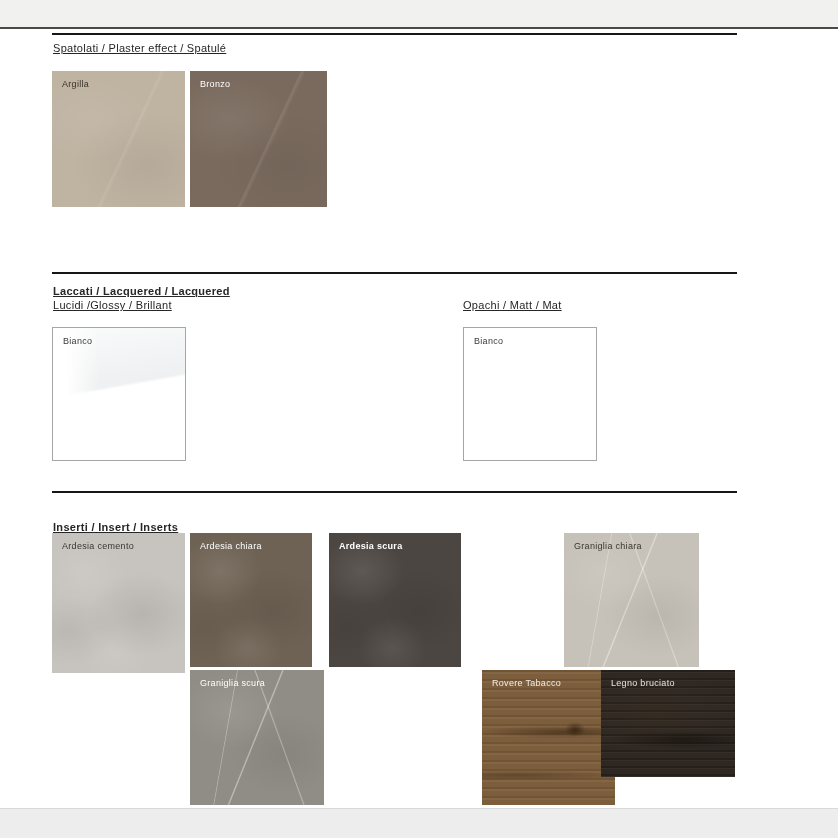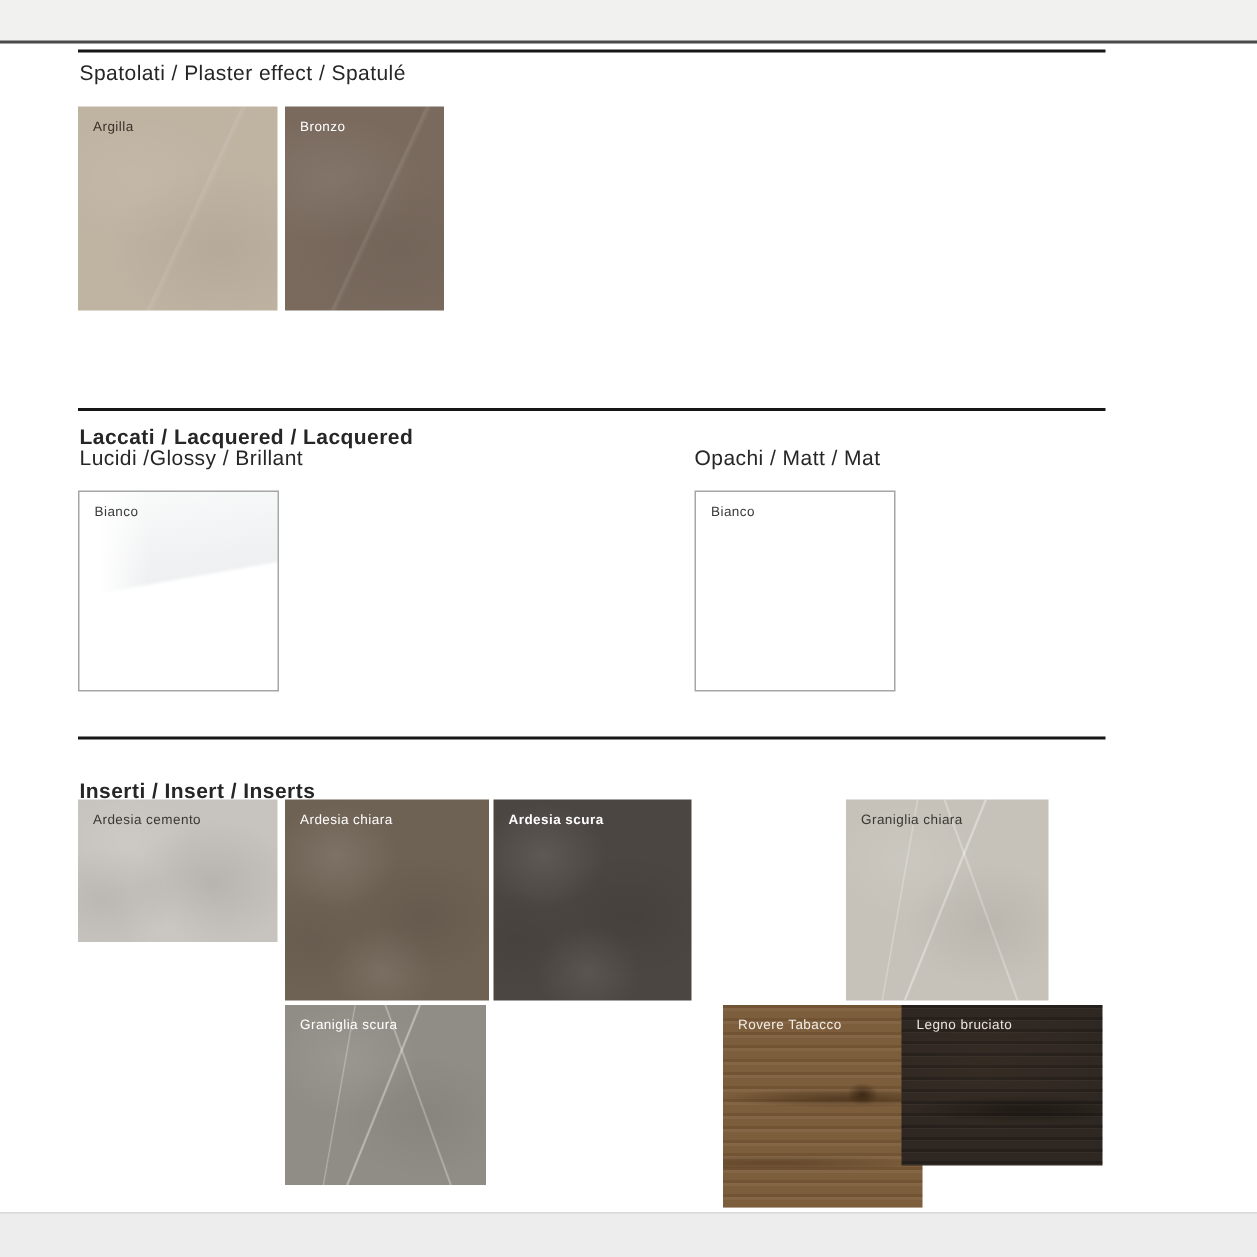--- a/index.html
+++ b/index.html
@@ -14,21 +14,21 @@
   
   .header-band{left:0;top:0;width:838px;height:29px;background:#f1f1f0;border-bottom:2px solid #4a4a4a;}
   
   .footer-band{left:0;top:808px;width:838px;height:30px;background:#ededed;border-top:1px solid #d9d9d9;}
 
   .rule{left:52px;width:685px;background:#161616;}
   .rule-1{top:33px;height:2px;}
   .rule-2{top:272px;height:1.5px;}
   .rule-3{top:491px;height:1.5px;}
 
-  .sec-title{left:53px;font-size:14px;line-height:13px;color:#262626;letter-spacing:.3px;white-space:nowrap;}
+  .sec-title{left:53px;font-size:11px;line-height:13px;color:#262626;letter-spacing:.3px;white-space:nowrap;text-decoration:underline;}
   .bold{font-weight:700;}
 
   .sw{position:absolute;box-sizing:border-box;overflow:hidden;}
   .sw-label{position:absolute;top:8px;left:10px;font-size:9px;letter-spacing:.3px;line-height:11px;white-space:nowrap;}
 
   .bordered{border:1px solid #a6a6a6;padding-left:42px;}
 
   
   .tex-spatolato{
     background-image:
@@ -75,53 +75,53 @@
 
 <div class="abs header-band"></div>
 <div class="abs footer-band"></div>
 
 <div class="abs rule rule-1"></div>
 <div class="abs sec-title" style="top:42px;">Spatolati / Plaster effect / Spatulé</div>
 
 <div class="sw tex-spatolato" style="left: 52px; top: 71px; width: 133px; height: 136px; background-color: rgb(191, 179, 162); color: rgb(57, 50, 42);">
   <span class="sw-label">Argilla</span>
 </div>
-<div class="sw tex-spatolato" style="left: 190px; top: 71px; width: 106px; height: 136px; background-color: rgb(122, 106, 94); color: rgb(255, 255, 255);">
+<div class="sw tex-spatolato" style="left: 190px; top: 71px; width: 137px; height: 136px; background-color: rgb(122, 106, 94); color: rgb(255, 255, 255);">
   <span class="sw-label">Bronzo</span>
 </div>
 
 <div class="abs rule rule-2"></div>
 <div class="abs sec-title bold" style="top:285px;">Laccati / Lacquered / Lacquered</div>
 <div class="abs sec-title" style="top:299px;">Lucidi /Glossy / Brillant</div>
 <div class="abs sec-title" style="left:463px;top:299px;">Opachi / Matt / Mat</div>
 
 <div class="sw bordered tex-gloss" style="left: 52px; top: 327px; width: 134px; height: 134px; background-color: rgb(255, 255, 255); color: rgb(58, 58, 58);">
   <span class="sw-label">Bianco</span>
 </div>
 <div class="sw bordered" style="left: 463px; top: 327px; width: 134px; height: 134px; background-color: rgb(255, 255, 255); color: rgb(58, 58, 58);">
   <span class="sw-label">Bianco</span>
 </div>
 
 <div class="abs rule rule-3"></div>
 <div class="abs sec-title bold" style="top:503px;margin-top:18px;">Inserti / Insert / Inserts</div>
 
-<div class="sw tex-stone" style="left: 52px; top: 533px; width: 133px; height: 95px; background-color: rgb(199, 195, 190); color: rgb(58, 56, 50);">
+<div class="sw tex-stone" style="left: 52px; top: 533px; width: 133px; height: 140px; background-color: rgb(199, 195, 190); color: rgb(58, 56, 50);">
   <span class="sw-label">Ardesia cemento</span>
 </div>
-<div class="sw tex-stone" style="left: 190px; top: 533px; width: 136px; height: 134px; background-color: rgb(110, 98, 84); color: rgb(255, 255, 255);">
+<div class="sw tex-stone" style="left: 190px; top: 533px; width: 122px; height: 134px; background-color: rgb(110, 98, 84); color: rgb(255, 255, 255);">
   <span class="sw-label">Ardesia chiara</span>
 </div>
 <div class="sw tex-stone" style="left: 329px; top: 533px; width: 132px; height: 134px; background-color: rgb(76, 70, 66); color: rgb(255, 255, 255); font-weight: bold;">
   <span class="sw-label">Ardesia scura</span>
 </div>
 <div class="sw tex-stone-crack" style="left: 564px; top: 533px; width: 135px; height: 134px; background-color: rgb(198, 194, 185); color: rgb(58, 56, 50);">
   <span class="sw-label">Graniglia chiara</span>
 </div>
 
-<div class="sw tex-stone-crack" style="left: 190px; top: 670px; width: 134px; height: 120px; background-color: rgb(143, 141, 133); color: rgb(255, 255, 255);">
+<div class="sw tex-stone-crack" style="left: 190px; top: 670px; width: 134px; height: 135px; background-color: rgb(143, 141, 133); color: rgb(255, 255, 255);">
   <span class="sw-label">Graniglia scura</span>
 </div>
 <div class="sw tex-wood" style="left: 482px; top: 670px; width: 133px; height: 135px; background-color: rgb(125, 94, 60); color: rgb(242, 237, 230);">
   <span class="sw-label">Rovere Tabacco</span>
 </div>
 <div class="sw tex-wood-dark" style="left: 601px; top: 670px; width: 134px; height: 107px; background-color: rgb(47, 40, 34); color: rgb(233, 228, 223);">
   <span class="sw-label">Legno bruciato</span>
 </div>
 
 </body></html>

